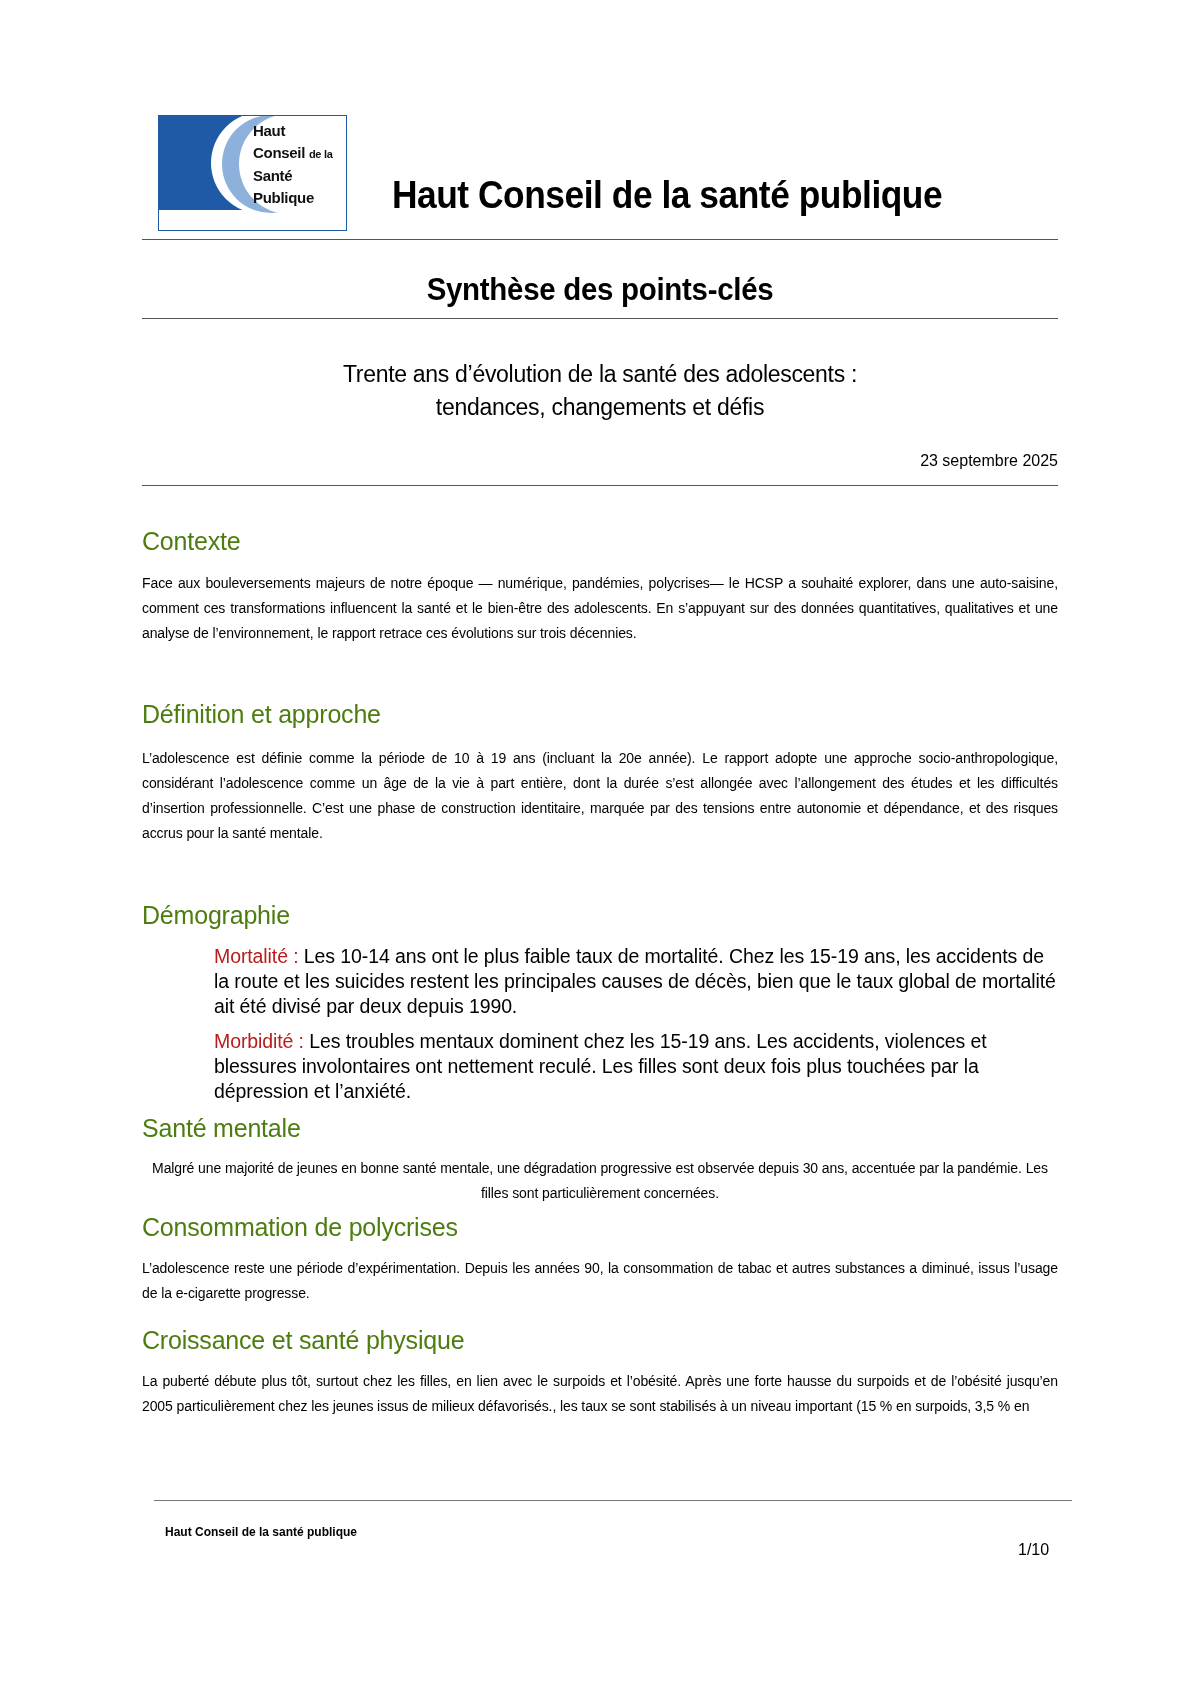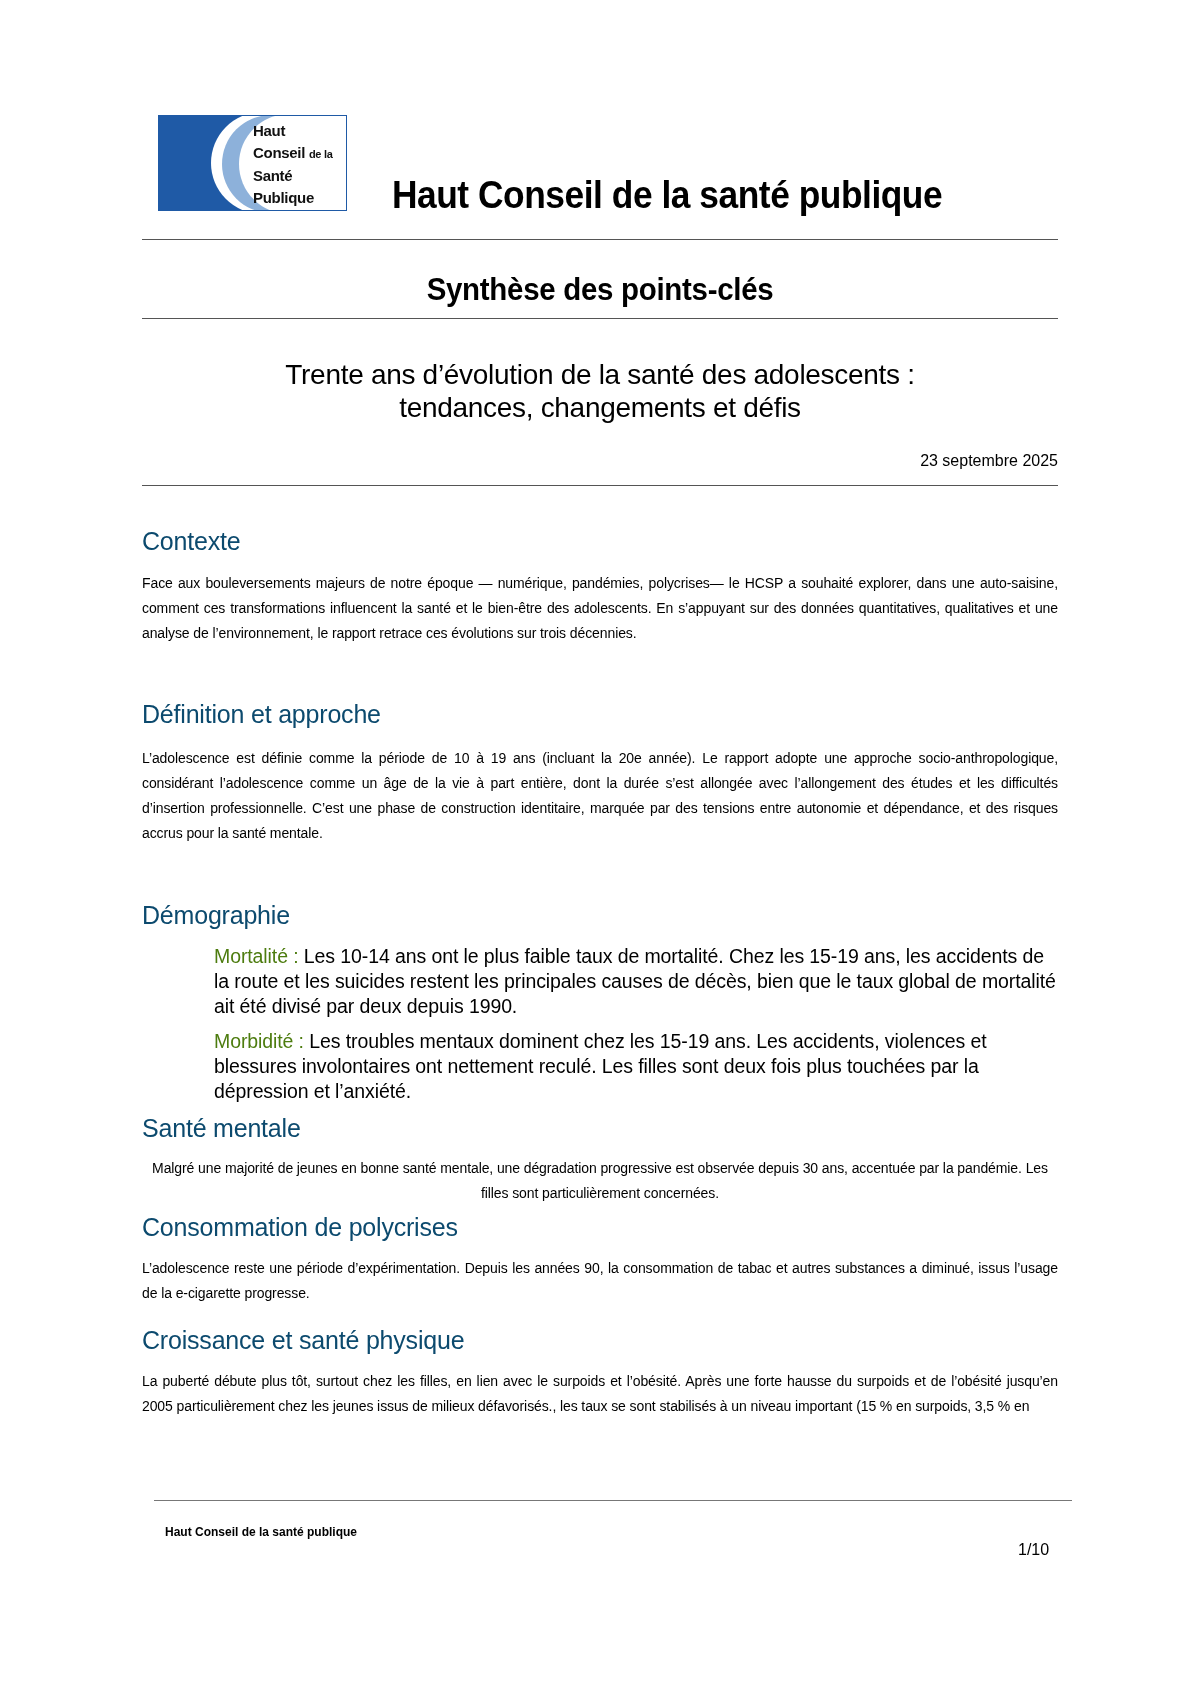--- a/index.html
+++ b/index.html
@@ -1,35 +1,35 @@
 <!DOCTYPE html>
 <html><head>
 <meta charset="utf-8">
 <style>
   html, body { margin:0; padding:0; background:#ffffff; }
   body { width:1190px; height:1683px; position:relative; overflow:hidden;
          font-family:"Liberation Sans", sans-serif; color:#000; }
-  .logo { position:absolute; left:158px; top:115px; width:189px; height:96px;
+  .logo { position:absolute; left:158px; top:115px; width:189px; height:116px;
           border:1.5px solid #1f5aa6; box-sizing:border-box; background:#fff; overflow:hidden; }
   .logo-blue { position:absolute; left:0; top:0; width:92px; height:94px; background:#1f5aa6; }
   .logo-disc { position:absolute; left:52px; top:-4px; width:102px; height:102px; border-radius:50%; background:#fff; }
   .logo-crescent { position:absolute; left:63px; top:-1px; width:98px; height:98px; border-radius:50%; background:#8db1da; }
   .logo-inner { position:absolute; left:80px; top:-2px; width:100px; height:100px; border-radius:50%; background:#fff; }
   .logo-text { position:absolute; left:94px; top:4px; font-size:15px; line-height:21.5px; font-weight:bold; color:#111; letter-spacing:-0.3px; }
   .logo-text .small { font-size:11px; font-weight:bold; }
   .org-title { position:absolute; left:392px; top:174px; font-size:38px; font-weight:bold; letter-spacing:-0.5px; transform:scaleX(0.93); transform-origin:left; white-space:nowrap; }
   .rule { position:absolute; left:142px; width:916px; height:0; border-top:1.3px solid #555; }
   .synth { position:absolute; left:142px; width:916px; top:272px; text-align:center; font-size:31px; font-weight:900; transform:scaleX(0.95); letter-spacing:-0.3px; }
-  .subtitle { position:absolute; left:142px; width:916px; top:358px; text-align:center; font-size:28px; line-height:33px; letter-spacing:-0.3px; }
+  .subtitle { position:absolute; left:142px; width:916px; top:358px; text-align:center; font-size:23px; line-height:33px; letter-spacing:-0.3px; }
   .date { position:absolute; left:142px; width:916px; top:452px; text-align:right; font-size:16px; }
-  .h2 { position:absolute; left:142px; font-size:25px; color:#0c4a6e; letter-spacing:-0.2px; }
+  .h2 { position:absolute; left:142px; font-size:25px; color:#4d7c0f; letter-spacing:-0.2px; }
   .para { position:absolute; left:142px; width:916px; font-size:14px; line-height:25px; text-align:justify; letter-spacing:-0.1px; }
   .para.left { text-align:center; }
   .sub { position:absolute; left:214px; width:846px; font-size:19.5px; line-height:25px; letter-spacing:-0.1px; }
-  .sub .lbl { color:#4d7c0f;margin-top:20px; }
+  .sub .lbl { color:#b91c1c;margin-top:20px; }
   .foot-rule { position:absolute; left:154px; top:1500px; width:918px; border-top:1.5px solid #777; }
   .foot-org { position:absolute; left:165px; top:1525px; font-size:12px; font-weight:bold; }
   .page-no { position:absolute; left:1018px; top:1541px; font-size:16px; }
 </style>
 </head>
 <body>
 
 <div class="logo">
   <div class="logo-blue"></div>
   <div class="logo-disc"></div>

